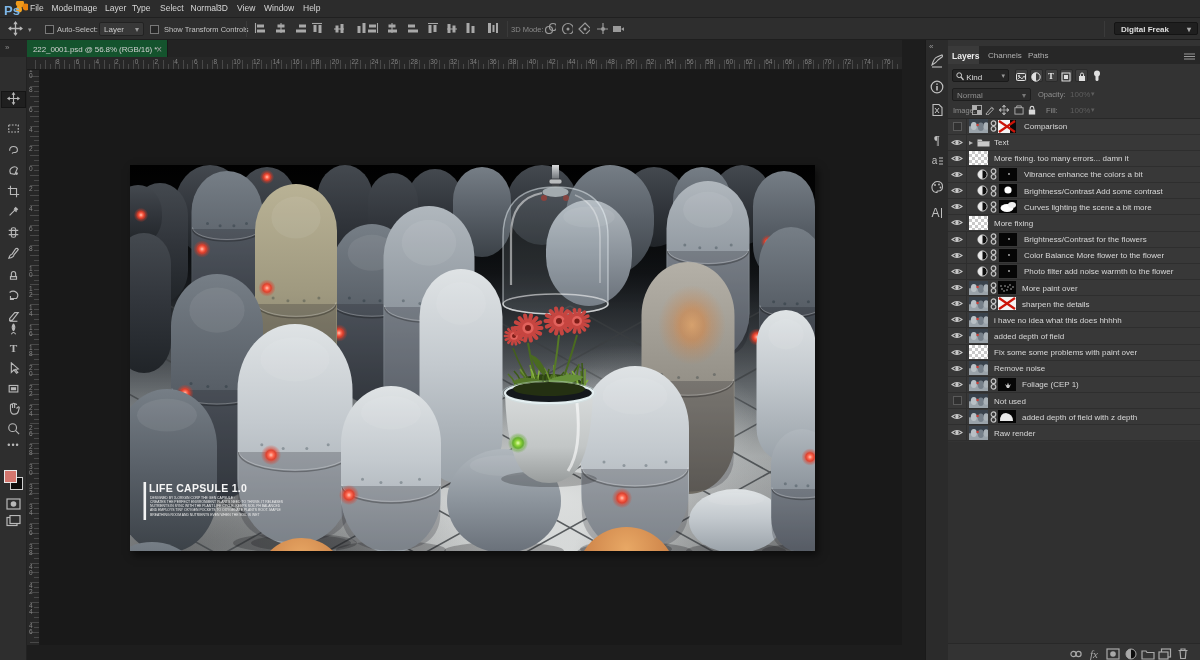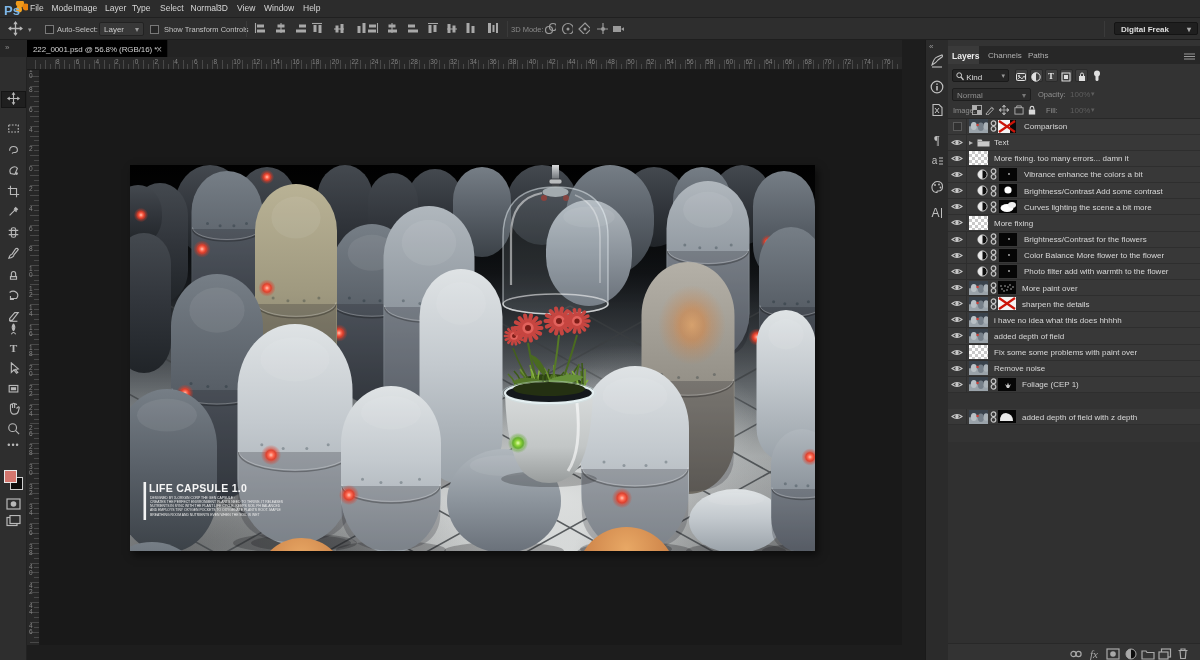--- a/index.html
+++ b/index.html
@@ -11,21 +11,21 @@
 
 #optbar {left:0;top:18px;width:1200px;height:22px;background:#2e2e2e;border-bottom:1px solid #1e1e1e}
 .obtext {position:absolute;top:7px;font-size:7.5px;color:#c2c2c2}
 .cb {position:absolute;top:7px;width:9px;height:9px;border:1px solid #787878;background:#262626}
 .osep {position:absolute;top:3px;width:1px;height:16px;background:#232323;border-right:1px solid #3a3a3a}
 .oicon {position:absolute;top:4px}
 #layerdd {position:absolute;left:99px;top:4px;width:45px;height:14px;background:#383838;border:1px solid #222;border-radius:2px;font-size:8px;color:#ccc;padding:2px 4px}
 #wsdd {position:absolute;left:1114px;top:4px;width:84px;height:13px;background:#1f1f1f;border:1px solid #141414;border-radius:2px;font-size:8px;color:#dedede;padding:2px 6px;font-weight:bold}
 
 #tabstrip {left:27px;top:40px;width:1173px;height:17px;background:#232323}
-#tab {position:absolute;left:0;top:0;width:141px;height:23px;background:#000000;border-right:1px solid #191919;color:#d0d0d0;font-size:8px;padding:4.5px 0 0 6px;font-weight:normal;letter-spacing:-0.1px;white-space:nowrap}
+#tab {position:absolute;left:0;top:0;width:141px;height:23px;background:#14532d;border-right:1px solid #191919;color:#d0d0d0;font-size:8px;padding:4.5px 0 0 6px;font-weight:normal;letter-spacing:-0.1px;white-space:nowrap}
 #tab .x {color:#9a9a9a;margin-left:6px;font-size:10px}
 
 #toolbar {left:0;top:40px;width:27px;height:620px;background:#2e2e2e;border-right:1px solid #222}
 #toolbar .hdr {position:absolute;left:0;top:0;width:27px;height:17px;background:#262626;color:#8a8a8a;font-size:8px;padding:3px 0 0 5px;letter-spacing:1px}
 .tool {position:absolute;left:7px;width:13px;height:13px}.tool svg{width:13px;height:13px}
 .toolsel {position:absolute;left:1px;top:51px;width:25px;height:17px;background:#1f1f1f;border:1px solid #151515}
 #swatches {position:absolute;left:4px;top:430px;width:20px;height:22px}
 #swfg {position:absolute;left:0;top:0;width:13px;height:13px;background:#d4766e;border:1px solid #e8e8e8}
 #swbg {position:absolute;left:6px;top:7px;width:13px;height:13px;background:#0c0c0c;border:1px solid #cfcfcf}
 .btool {position:absolute;left:6px;width:15px;height:12px}
@@ -1548,21 +1548,21 @@
               <circle cx="3.5" cy="3.2" r="2.3" fill="none" stroke="#c4c4c4" stroke-width="1.2"></circle>
               <circle cx="3.5" cy="8.8" r="2.3" fill="none" stroke="#c4c4c4" stroke-width="1.2"></circle>
             </svg>
           </div>
           <div class="cell" style="left:51px">
             <svg width="18" height="13" viewBox="0 0 18 13" style="display:block">
               <rect width="18" height="13" fill="#060606"></rect>
               <circle cx="10" cy="6" r="0.9" fill="#bbb"></circle>
             </svg>
           </div>
-          <div class="lname" style="left:76px">Photo filter add with warmth to the flower</div>
+          <div class="lname" style="left:76px">Photo filter add noise warmth to the flower</div>
         </div>
         <div class="lrow" style="top:256.1px">
           <div class="eyebox">
             <svg width="12" height="9" viewBox="0 0 12 9" style="display:block;margin:auto">
               <path d="M1 4.5 Q6 0.5 11 4.5 Q6 8.5 1 4.5 Z" fill="none" stroke="#c9c9c9" stroke-width="1.1"></path>
               <circle cx="6" cy="4.5" r="1.7" fill="#c9c9c9"></circle>
             </svg>
           </div>
           <div class="cell" style="left:21px">
             <svg width="19" height="14" viewBox="0 0 19 14" style="display:block">
@@ -1720,50 +1720,85 @@
             </svg>
           </div>
           <div class="cell" style="left:50px">
             <svg width="18" height="13" viewBox="0 0 18 13" style="display:block">
               <rect width="18" height="13" fill="#060606"></rect>
               <path d="M 9 10 l -2 -4 l 2 1.5 l 1 -3 l 1 3 l 2 -1.5 l -2 4 Z" fill="#ccc"></path>
             </svg>
           </div>
           <div class="lname" style="left:74px">Foliage (CEP 1)</div>
         </div>
-        <div class="lrow" style="top:369.2px">
-          <div class="eyebox">
-            <svg width="12" height="9" viewBox="0 0 12 9" style="display:block;margin:auto">
-              <path d="M1 4.5 Q6 0.5 11 4.5 Q6 8.5 1 4.5 Z" fill="none" stroke="#c9c9c9" stroke-width="1.1"></path>
-              <circle cx="6" cy="4.5" r="1.7" fill="#c9c9c9"></circle>
-            </svg>
+        <div class="lrow" style="top:353.0px">
+          <div class="eyebox">
+            <div class="emptyeye"></div>
           </div>
           <div class="cell" style="left:21px">
             <svg width="19" height="14" viewBox="0 0 19 14" style="display:block">
               <rect width="19" height="14" fill="#39424c"></rect>
               <rect y="7.3" width="19" height="6.7" fill="#9aa3aa"></rect>
               <ellipse cx="4.8" cy="7.0" rx="3" ry="4" fill="#b9c0c5"></ellipse>
               <ellipse cx="11.8" cy="7.7" rx="3" ry="4.2" fill="#76808a"></ellipse>
               <ellipse cx="17.1" cy="7.0" rx="2.6" ry="3.8" fill="#aab2b8"></ellipse>
               <circle cx="8.6" cy="5.9" r="1.2" fill="#d04038"></circle>
             </svg>
           </div>
+          <div class="lname" style="left:46px">Not used</div>
+        </div>
+        <div class="lrow" style="top:369.2px">
+          <div class="eyebox">
+            <svg width="12" height="9" viewBox="0 0 12 9" style="display:block;margin:auto">
+              <path d="M1 4.5 Q6 0.5 11 4.5 Q6 8.5 1 4.5 Z" fill="none" stroke="#c9c9c9" stroke-width="1.1"></path>
+              <circle cx="6" cy="4.5" r="1.7" fill="#c9c9c9"></circle>
+            </svg>
+          </div>
+          <div class="cell" style="left:21px">
+            <svg width="19" height="14" viewBox="0 0 19 14" style="display:block">
+              <rect width="19" height="14" fill="#39424c"></rect>
+              <rect y="7.3" width="19" height="6.7" fill="#9aa3aa"></rect>
+              <ellipse cx="4.8" cy="7.0" rx="3" ry="4" fill="#b9c0c5"></ellipse>
+              <ellipse cx="11.8" cy="7.7" rx="3" ry="4.2" fill="#76808a"></ellipse>
+              <ellipse cx="17.1" cy="7.0" rx="2.6" ry="3.8" fill="#aab2b8"></ellipse>
+              <circle cx="8.6" cy="5.9" r="1.2" fill="#d04038"></circle>
+            </svg>
+          </div>
           <div class="cell" style="left:42px">
             <svg width="7" height="12" viewBox="0 0 7 12" style="display:block">
               <circle cx="3.5" cy="3.2" r="2.3" fill="none" stroke="#c4c4c4" stroke-width="1.2"></circle>
               <circle cx="3.5" cy="8.8" r="2.3" fill="none" stroke="#c4c4c4" stroke-width="1.2"></circle>
             </svg>
           </div>
           <div class="cell" style="left:50px">
             <svg width="18" height="13" viewBox="0 0 18 13" style="display:block">
               <rect width="18" height="13" fill="#060606"></rect>
               <path d="M 2 11 Q 2 3 8 3 Q 15 4 15 11 Z" fill="#e8e8e8"></path>
             </svg>
           </div>
           <div class="lname" style="left:74px">added depth of field with z depth</div>
+        </div>
+        <div class="lrow" style="top:385.3px">
+          <div class="eyebox">
+            <svg width="12" height="9" viewBox="0 0 12 9" style="display:block;margin:auto">
+              <path d="M1 4.5 Q6 0.5 11 4.5 Q6 8.5 1 4.5 Z" fill="none" stroke="#c9c9c9" stroke-width="1.1"></path>
+              <circle cx="6" cy="4.5" r="1.7" fill="#c9c9c9"></circle>
+            </svg>
+          </div>
+          <div class="cell" style="left:21px">
+            <svg width="19" height="14" viewBox="0 0 19 14" style="display:block">
+              <rect width="19" height="14" fill="#39424c"></rect>
+              <rect y="7.3" width="19" height="6.7" fill="#9aa3aa"></rect>
+              <ellipse cx="4.8" cy="7.0" rx="3" ry="4" fill="#b9c0c5"></ellipse>
+              <ellipse cx="11.8" cy="7.7" rx="3" ry="4.2" fill="#76808a"></ellipse>
+              <ellipse cx="17.1" cy="7.0" rx="2.6" ry="3.8" fill="#aab2b8"></ellipse>
+              <circle cx="8.6" cy="5.9" r="1.2" fill="#d04038"></circle>
+            </svg>
+          </div>
+          <div class="lname" style="left:46px">Raw render</div>
         </div>
       </div>
   <div id="pempty"></div>
   <div id="pfoot">
         <div class="ficon" style="left:121px"><svg width="14" height="12" viewBox="0 0 14 12" style="">
             <circle cx="4.5" cy="6" r="2.6" stroke="#a9a9a9" fill="none" stroke-width="1.2"></circle>
             <circle cx="9.5" cy="6" r="2.6" stroke="#a9a9a9" fill="none" stroke-width="1.2"></circle>
           </svg></div>
         <div class="ficon" style="left:139px"><svg width="14" height="12" viewBox="0 0 14 12" style="">
             <text x="7" y="10" text-anchor="middle" font-size="11" font-style="italic" fill="#a9a9a9" font-family="Liberation Serif">fx</text>

